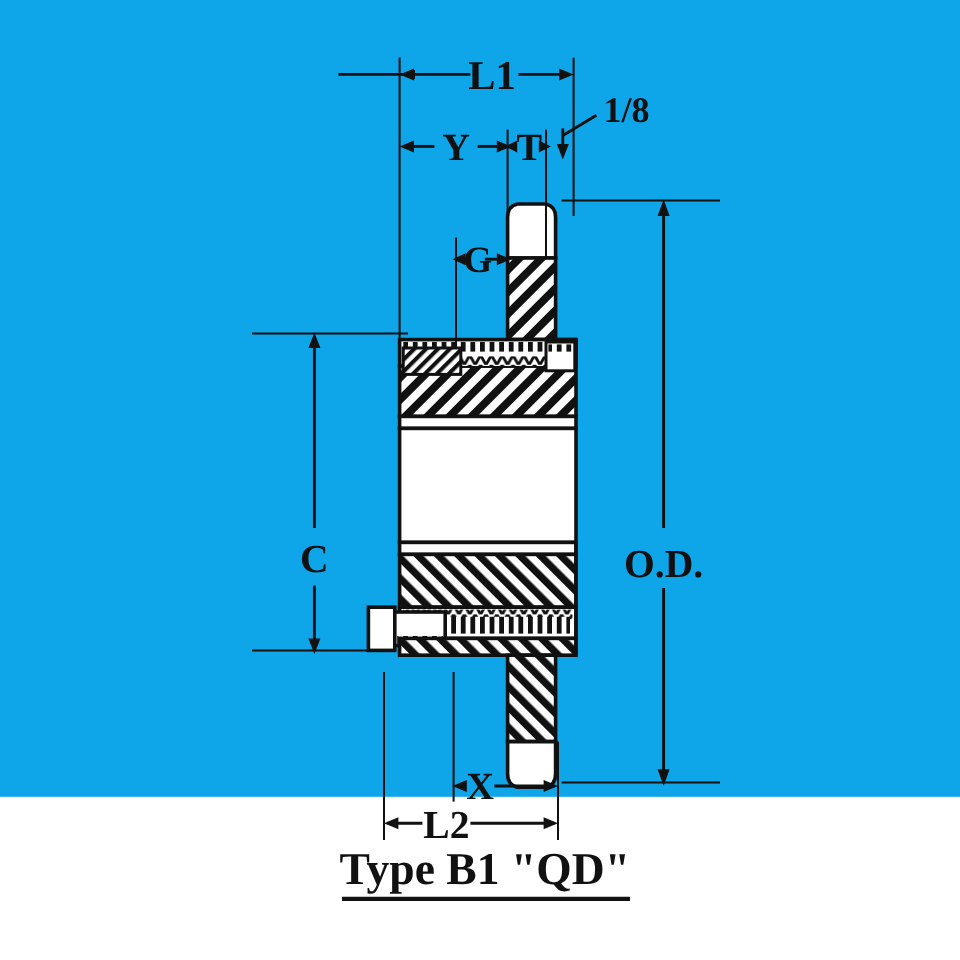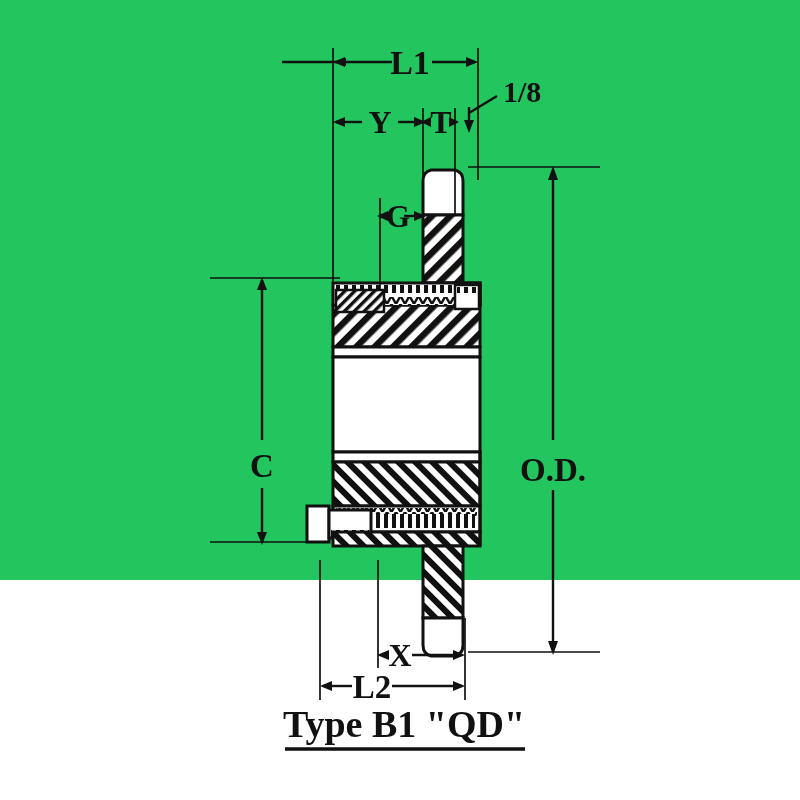--- a/index.html
+++ b/index.html
@@ -9,22 +9,22 @@
   }
   body {
     width: 800px;
     height: 800px;
     font-family: "Liberation Serif", serif;
     overflow: hidden;
   }
   #drawing-root {
     position: relative;
     width: 800px;
-    height: 580px;
-    background: #22c55e;
+    height: 664px;
+    background: #0ea5e9;
   }
   svg.sheet {
     position: absolute;
     left: 0;
     top: 0;
     width: 800px;
     height: 800px;
     display: block;
   }
   .dim-label, .title-label {

